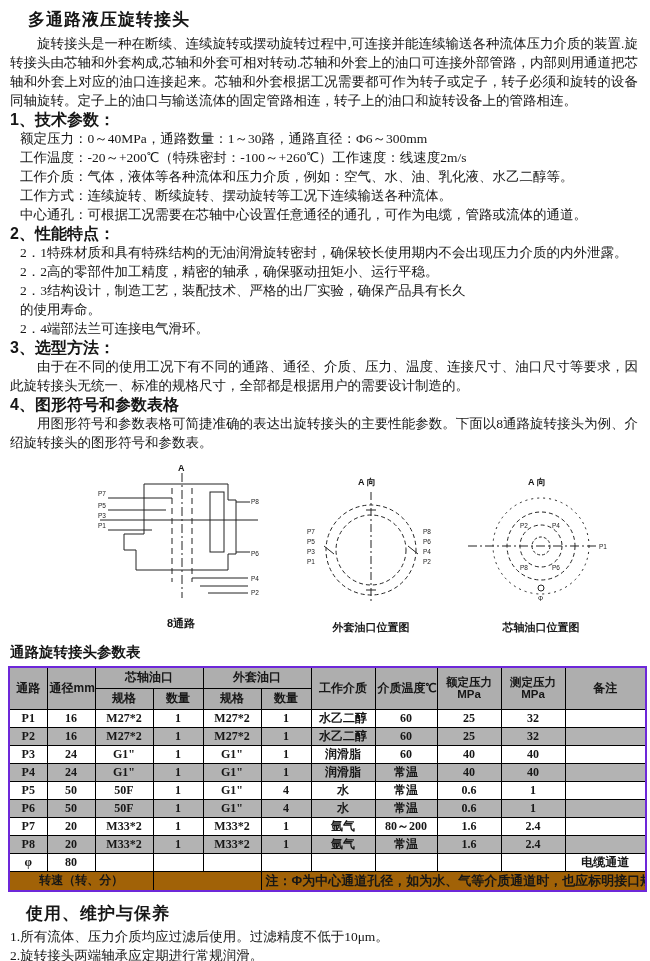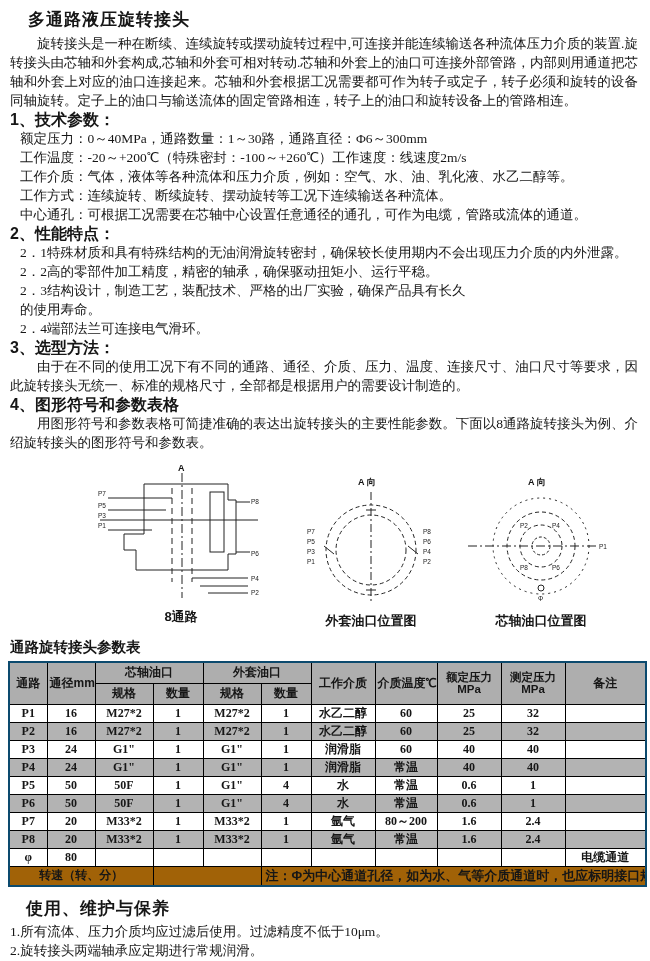--- a/index.html
+++ b/index.html
@@ -22,35 +22,35 @@
   .sec-head {
     font-family:"Liberation Sans", sans-serif;
     font-weight:bold; font-size:16px; line-height:19px; margin:0 2px;
   }
   .line { font-size:13.5px; line-height:19px; margin:0 12px; }
 
   
   .diagrams { display:flex; align-items:flex-start; margin:10px 0 0 60px; }
   .diag { display:flex; flex-direction:column; align-items:center; }
   .diag svg { display:block; }
-  .diag-caption { font-size:13px; font-weight:bold; margin-top:8px; font-family:"Liberation Sans", sans-serif; }
+  .diag-caption { font-size:11px; font-weight:bold; margin-top:16px; font-family:"Liberation Sans", sans-serif; }
   .d1 { margin-left:28px; }
   .d2 { margin-left:40px; margin-top:14px; }
   .d3 { margin-left:30px; margin-top:14px; }
   .sk { stroke:#222; stroke-width:1; fill:none; }
   .sk-lab { font-size:6.5px; fill:#222; font-family:"Liberation Sans", sans-serif; }
   .sk-big { font-size:9px; fill:#111; font-family:"Liberation Sans", sans-serif; font-weight:bold; }
 
   
   .tbl-title {
     font-family:"Liberation Sans", sans-serif;
     font-weight:bold; font-size:14.5px; margin:8px 0 4px 2px;
   }
   table.params {
-    width:637px; border-collapse:collapse; border:2px solid #0c4a6e;
+    width:637px; border-collapse:collapse; border:2px solid #6d28d9;
     font-size:12px; table-layout:fixed;
   }
   table.params th, table.params td {
     border:1px solid #000; padding:0 2px; text-align:center;
     height:18px; overflow:hidden; white-space:nowrap;
     font-weight:bold;
   }
   table.params thead th {
     background:#aeaeae; height:21px;
     font-family:"Liberation Sans", sans-serif; font-weight:bold; font-size:12px;

